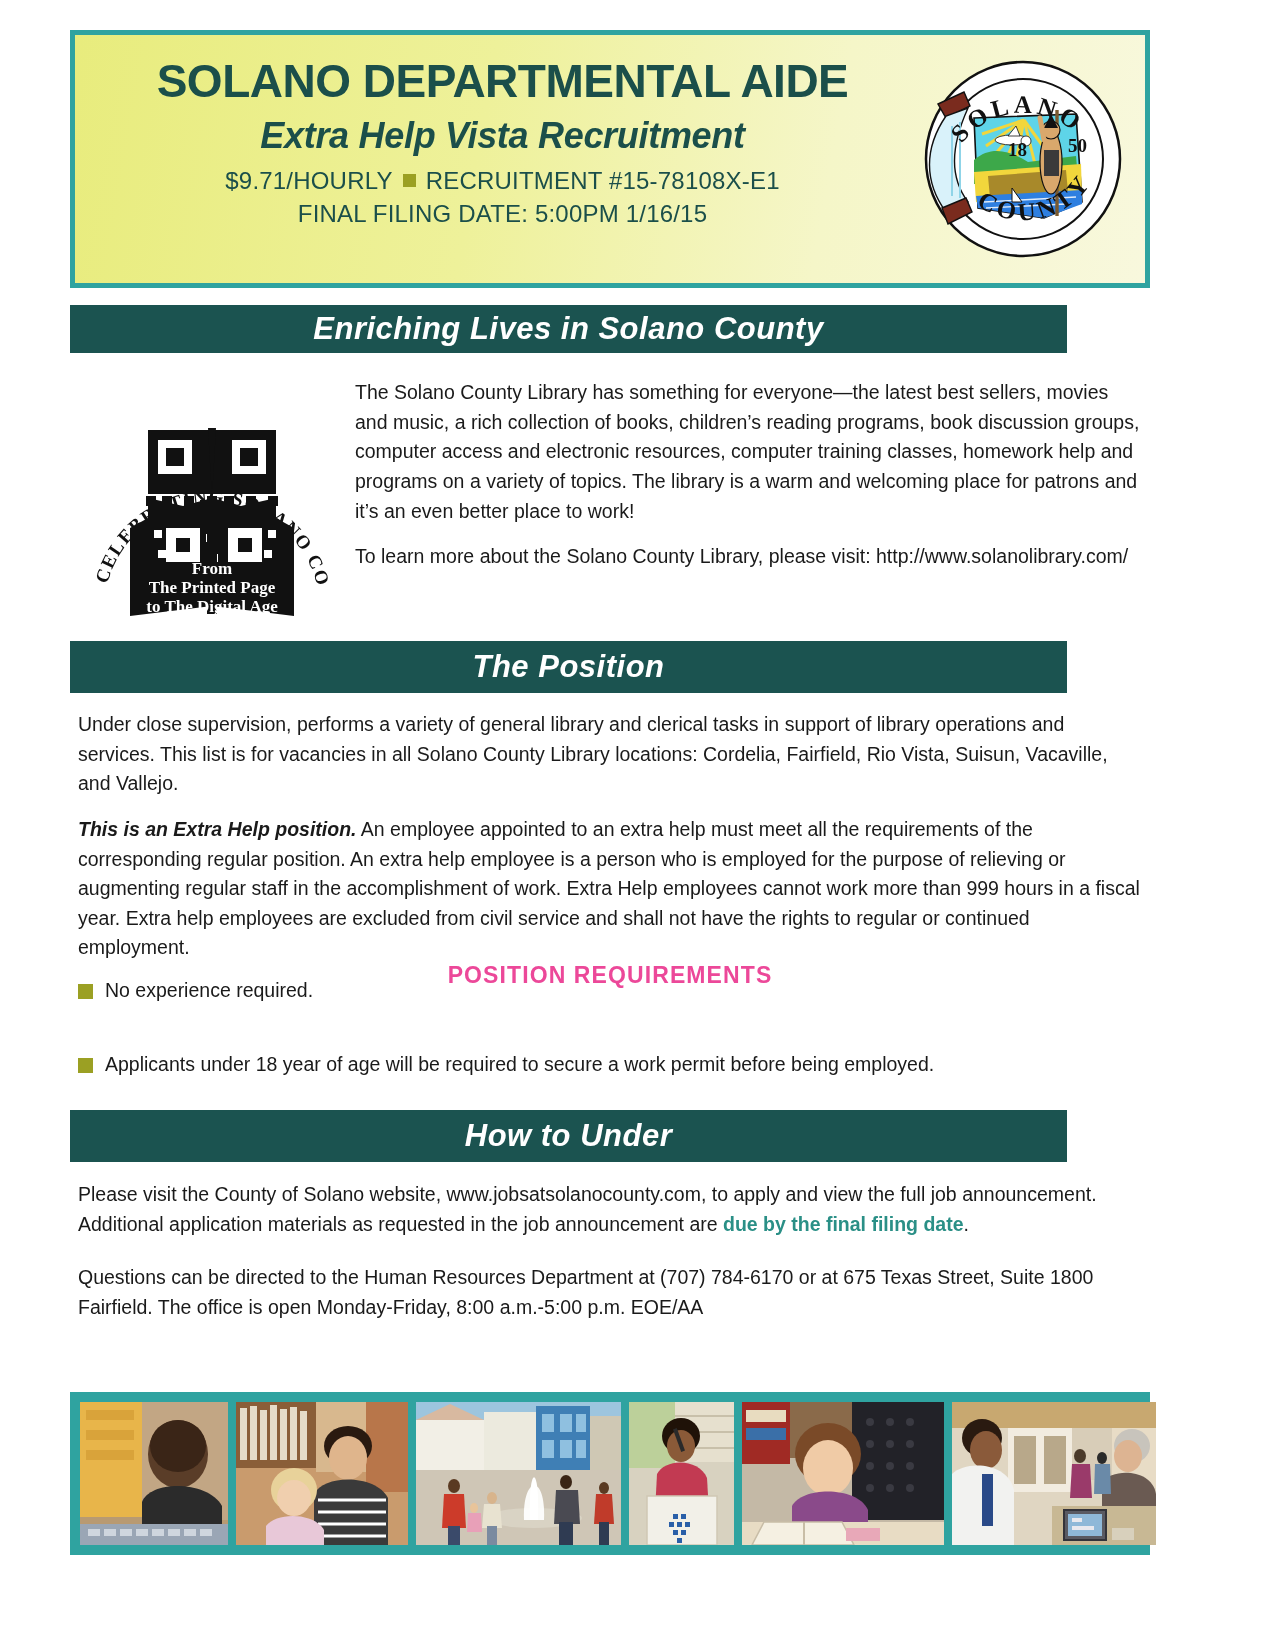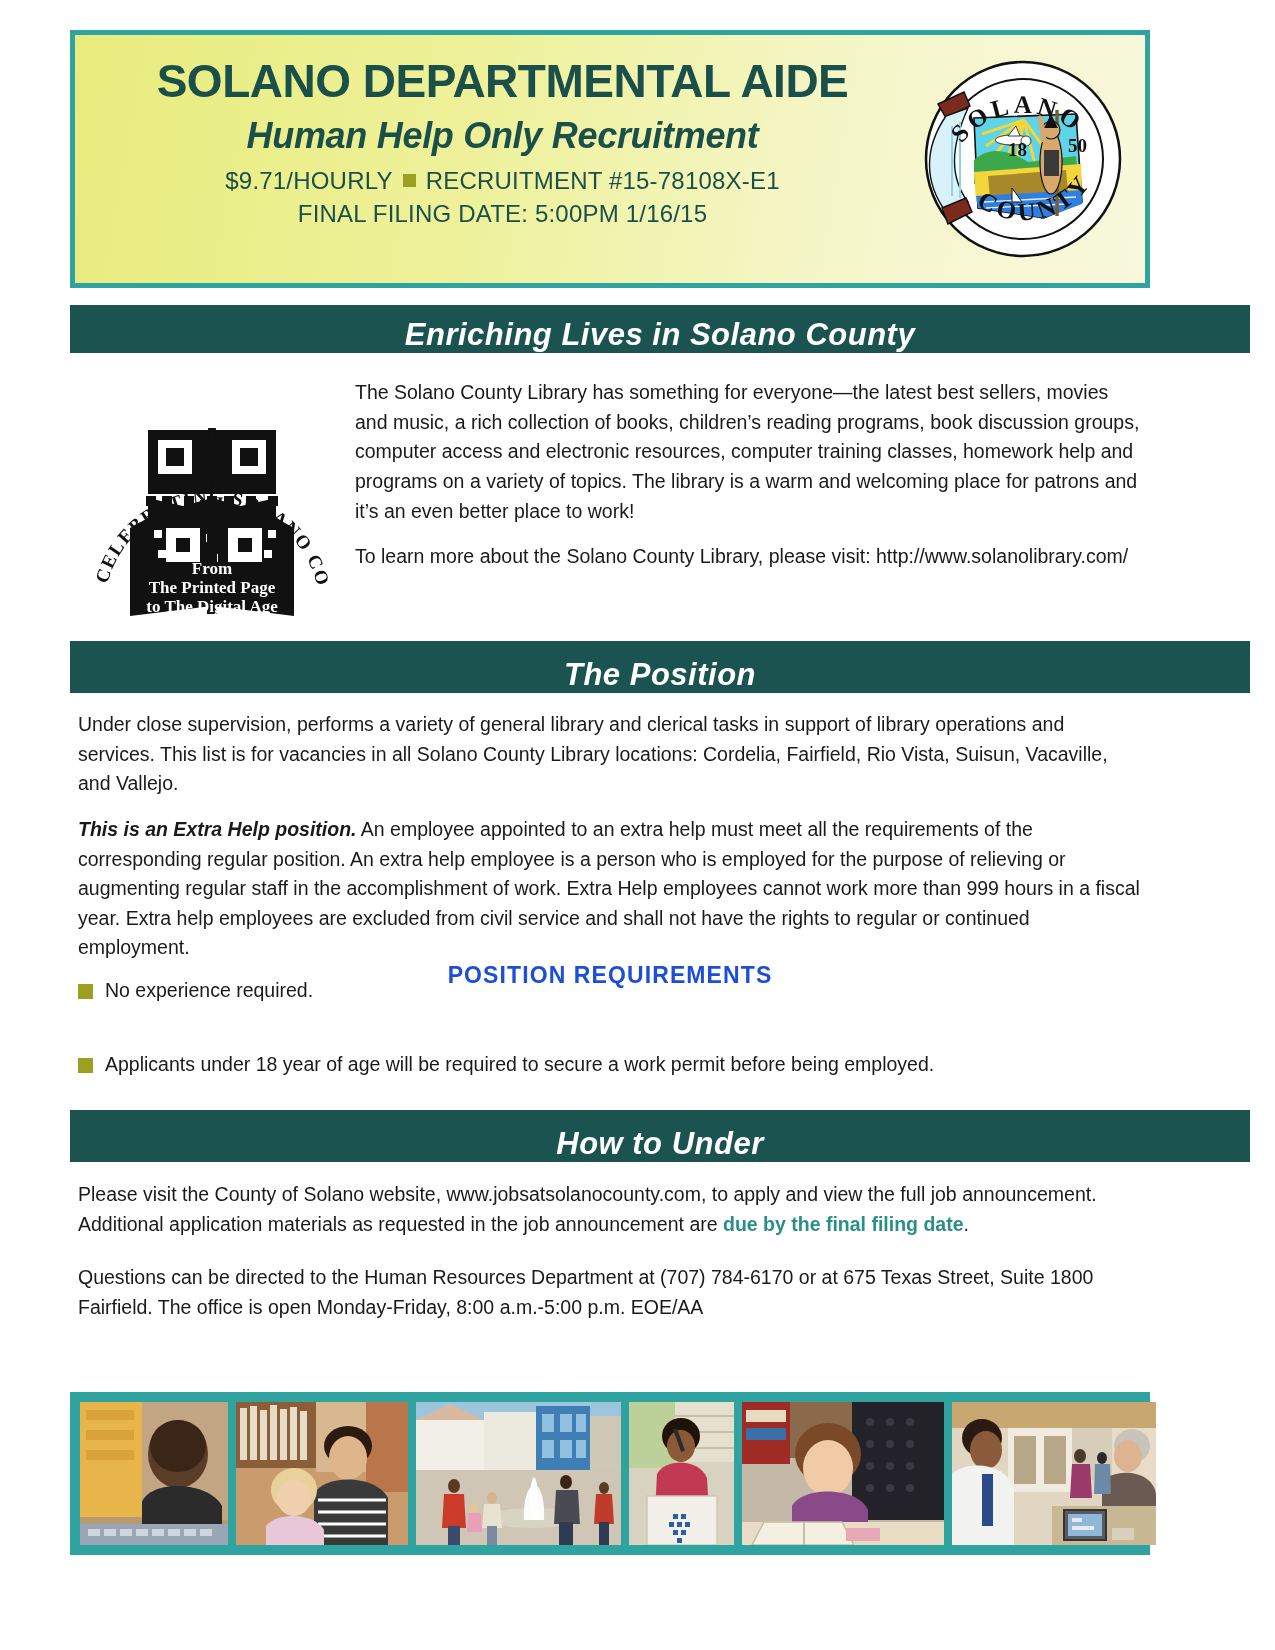--- a/index.html
+++ b/index.html
@@ -75,24 +75,24 @@
     display: flex;
     align-items: center;
     justify-content: center;
     padding-right: 8px;
   }
 
   
   .banner {
     position: absolute;
     left: 70px;
-    width: 1180px;
+    width: 997px;
     background: #1b5350;
     display: flex;
-    align-items: flex-end;
+    align-items: center;
     justify-content: center;
   }
   .banner-label {
     color: #ffffff;
     font-size: 31px;
     font-style: italic;
     font-weight: bold;
     letter-spacing: 0.5px;
   }
 
@@ -117,21 +117,21 @@
   }
 
   
   .req-head {
     position: absolute;
     left: 70px; top: 962px;
     width: 1080px;
     text-align: center;
     font-size: 23px;
     font-weight: bold;
-    color: #1d4ed8;
+    color: #ec4899;
     letter-spacing: 1.1px;
   }
   .bullet-row {
     position: absolute;
     left: 78px;
     display: flex;
     align-items: flex-start;
     gap: 12px;
     font-size: 19.5px;
     color: #1a1a1a;
@@ -168,21 +168,21 @@
   .p6 { width: 204px; }
 </style>
 </head>
 <body>
 
 <div class="page">
 
   <div class="header">
     <div class="header-text">
       <div class="title-main">SOLANO DEPARTMENTAL AIDE</div>
-      <div class="title-sub">Human Help Only Recruitment</div>
+      <div class="title-sub">Extra Help Vista Recruitment</div>
       <div class="title-line3">
         <span>$9.71/HOURLY</span>
         <span class="sq-sep"></span>
         <span>RECRUITMENT #15-78108X-E1</span>
       </div>
       <div class="title-line4">FINAL FILING DATE: 5:00PM 1/16/15</div>
     </div>
 
     <div class="seal-wrap">
       <svg width="215" height="215" viewBox="0 0 215 215">

